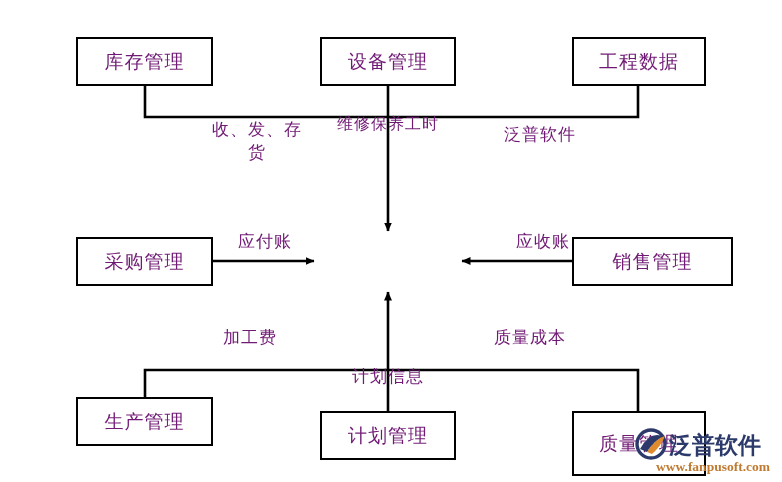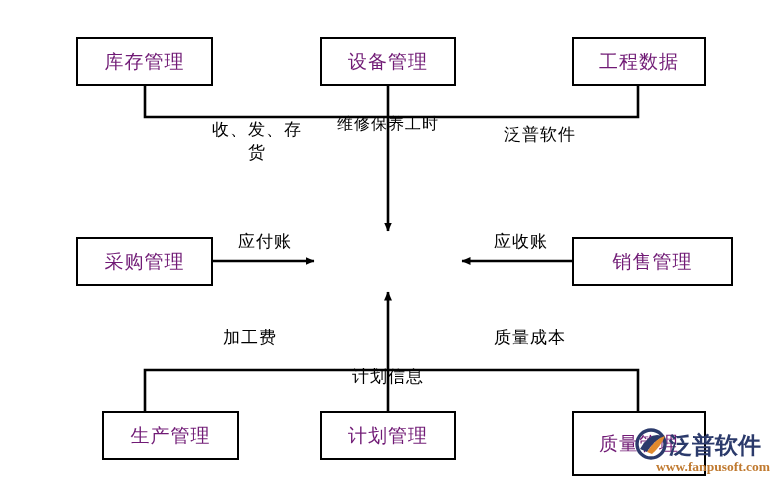--- a/index.html
+++ b/index.html
@@ -17,21 +17,21 @@
     display:flex;align-items:center;justify-content:center;
     font-size:19px;
     letter-spacing:1px;
     color:#701a75;
     box-sizing:border-box;
     font-family:"Liberation Serif","DejaVu Serif",serif;
   }
   .lbl{
     position:absolute;
     font-size:17px;
-    color:#000000;
+    color:#701a75;
     letter-spacing:1px;
     white-space:pre;
     text-align:center;
     line-height:1.35;
     font-family:"Liberation Serif","DejaVu Serif",serif;
   }
   svg#wires{
     position:absolute;left:0;top:0;
     width:782px;height:482px;
     pointer-events:none;
@@ -82,42 +82,42 @@
 
   <div class="box" style="left:76px;top:237px;width:137px;height:49px;">
     <span>采购管理</span>
   </div>
 
 
   <div class="box" style="left:572px;top:237px;width:161px;height:49px;">
     <span>销售管理</span>
   </div>
 
-  <div class="box" style="left:76px;top:411px;width:137px;height:49px;margin-left:26px;">
+  <div class="box" style="left:76px;top:397px;width:137px;height:49px;">
     <span>生产管理</span>
   </div>
 
   <div class="box" style="left:320px;top:411px;width:136px;height:49px;">
     <span>计划管理</span>
   </div>
 
   <div class="box" style="left:572px;top:411px;width:134px;height:65px;">
     <span>质量管理</span>
   </div>
 
   <div class="lbl" style="left:192px;top:119px;width:130px;">收、发、存
 货</div>
 
   <div class="lbl" style="left:320px;top:113px;width:136px;font-size:16px;">维修保养工时</div>
 
   <div class="lbl" style="left:480px;top:124px;width:120px;">泛普软件</div>
 
   <div class="lbl" style="left:215px;top:231px;width:100px;">应付账</div>
 
-  <div class="lbl" style="left:448px;top:231px;width:100px;text-align:right;">应收账</div>
+  <div class="lbl" style="left:493px;top:231px;width:100px;">应收账</div>
 
   <div class="lbl" style="left:200px;top:327px;width:100px;">加工费</div>
 
   <div class="lbl" style="left:472px;top:327px;width:116px;">质量成本</div>
 
   <div class="lbl" style="left:330px;top:366px;width:116px;">计划信息</div>
 
   <svg class="wm" viewBox="0 0 144 56" xmlns="http://www.w3.org/2000/svg">
     <g>
       <circle cx="17" cy="20" r="14" fill="none" stroke="#2b3a6b" stroke-width="3.4"></circle>

